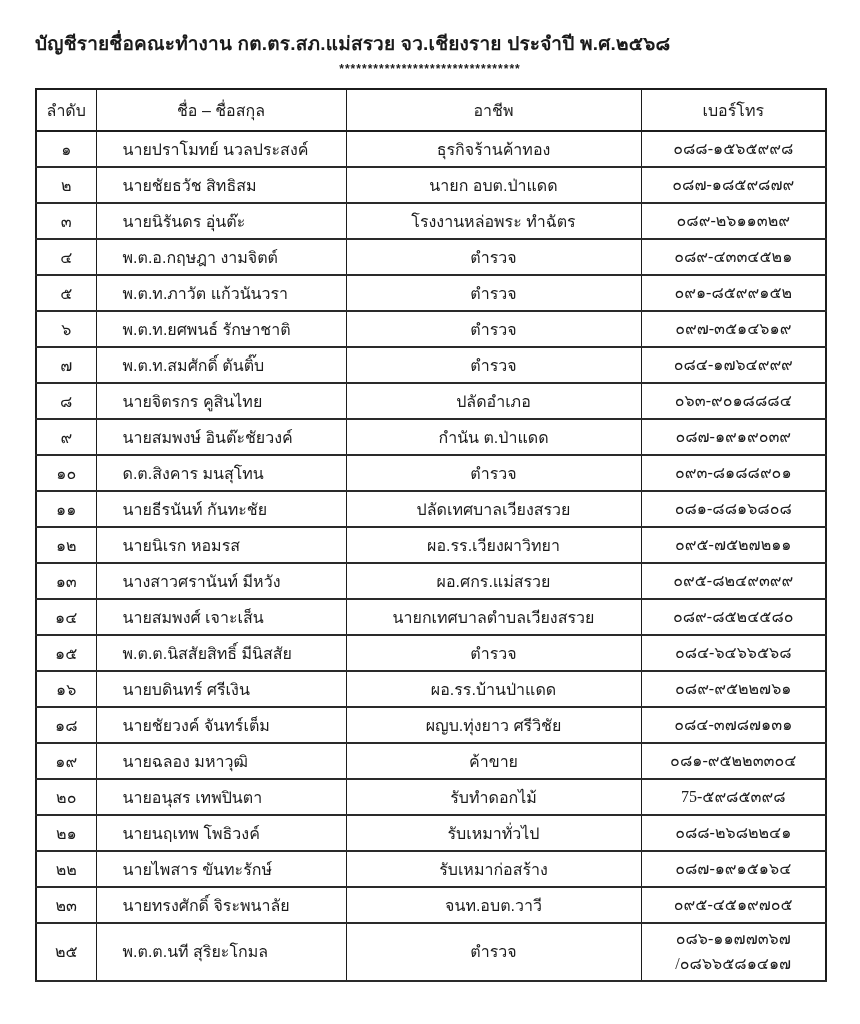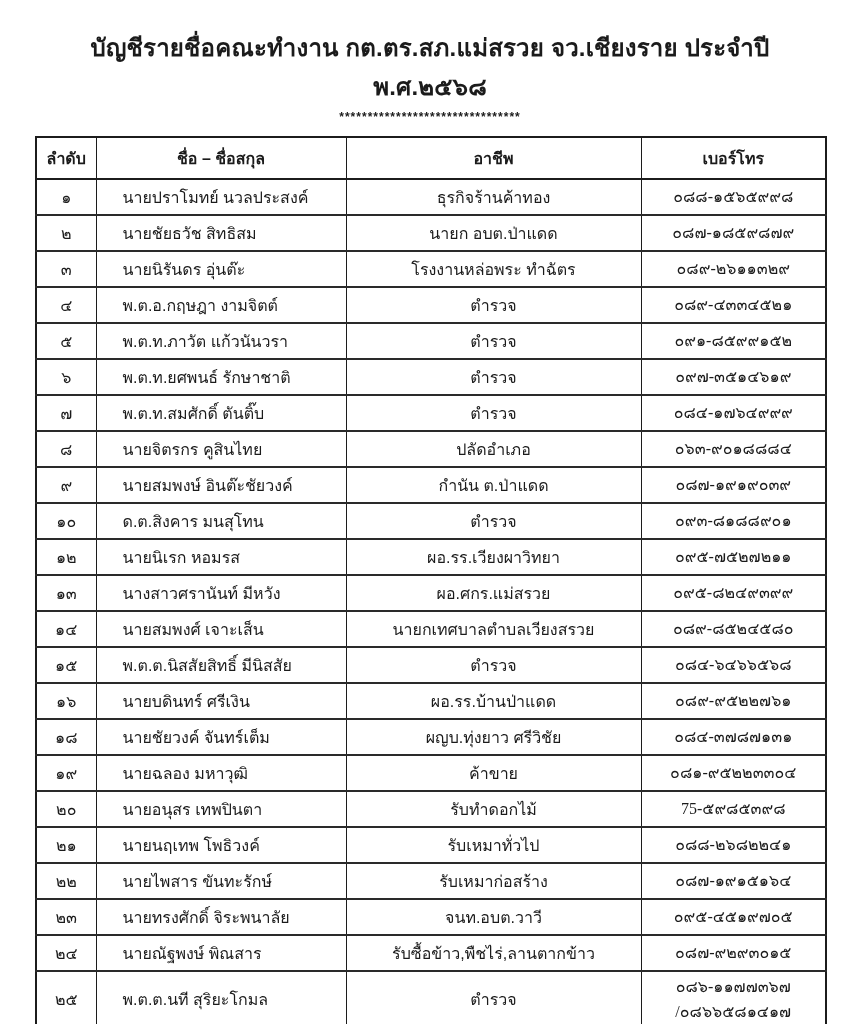--- a/index.html
+++ b/index.html
@@ -12,22 +12,21 @@
     font-family: "Liberation Sans", "DejaVu Sans", sans-serif;
     color: #1b1b1b;
   }
   .doc {
     width: 860px;
     min-height: 1024px;
     box-sizing: border-box;
     padding: 20px 35px 10px 35px;
   }
   .doc-title {
-    text-align: center;
-    font-size: 24px;
+    font-size: 19px;
     font-weight: 600;
     margin: 8px 0 4px 0;
     letter-spacing: 0.2px;
   }
   .doc-stars {
     text-align: center;
     font-size: 12px;
     font-weight: 700;
     letter-spacing: 1px;
     margin: 4px 0 12px 0;
@@ -40,21 +39,21 @@
   }
   col.c-no   { width: 60px; }
   col.c-name { width: 250px; }
   col.c-occ  { width: 295px; }
   col.c-phone{ width: 185px; }
   .roster th {
     border: 1.5px solid #1c1c1c;
     border-bottom: 2px solid #1c1c1c;
     height: 36px;
     font-size: 16px;
-    font-weight: 700;
+    font-weight: 400;
     text-align: center;
     padding: 2px 4px;
   }
   .roster td {
     border-left: 1.5px solid #1c1c1c;
     border-right: 1.5px solid #1c1c1c;
     border-top: 2px solid #2a2a2a;
     border-bottom: 2px solid #2a2a2a;
     height: 28px;
     font-size: 16px;
@@ -172,20 +171,28 @@
         </tr>
         <tr>
           <td class="col-no">๑๐</td>
           <td class="col-name">ด.ต.สิงคาร  มนสุโทน</td>
           <td class="col-occ">ตำรวจ</td>
           <td class="col-phone">
             <div>๐๙๓-๘๑๘๘๙๐๑</div>
           </td>
         </tr>
         <tr>
+          <td class="col-no">๑๑</td>
+          <td class="col-name">นายธีรนันท์  กันทะชัย</td>
+          <td class="col-occ">ปลัดเทศบาลเวียงสรวย</td>
+          <td class="col-phone">
+            <div>๐๘๑-๘๘๑๖๘๐๘</div>
+          </td>
+        </tr>
+        <tr>
           <td class="col-no">๑๒</td>
           <td class="col-name">นายนิเรก  หอมรส</td>
           <td class="col-occ">ผอ.รร.เวียงผาวิทยา</td>
           <td class="col-phone">
             <div>๐๙๕-๗๕๒๗๒๑๑</div>
           </td>
         </tr>
         <tr>
           <td class="col-no">๑๓</td>
           <td class="col-name">นางสาวศรานันท์  มีหวัง</td>
@@ -257,28 +264,20 @@
           <td class="col-phone">
             <div>๐๘๗-๑๙๑๕๑๖๔</div>
           </td>
         </tr>
         <tr>
           <td class="col-no">๒๓</td>
           <td class="col-name">นายทรงศักดิ์  จิระพนาลัย</td>
           <td class="col-occ">จนท.อบต.วาวี</td>
           <td class="col-phone">
             <div>๐๙๕-๔๕๑๙๗๐๕</div>
-          </td>
-        </tr>
-        <tr>
-          <td class="col-no">๒๔</td>
-          <td class="col-name">นายณัฐพงษ์  พิณสาร</td>
-          <td class="col-occ">รับซื้อข้าว,พืชไร่,ลานตากข้าว</td>
-          <td class="col-phone">
-            <div>๐๘๗-๙๒๙๓๐๑๕</div>
           </td>
         </tr>
         <tr>
           <td class="col-no">๒๕</td>
           <td class="col-name">พ.ต.ต.นที  สุริยะโกมล</td>
           <td class="col-occ">ตำรวจ</td>
           <td class="col-phone">
             <div>๐๘๖-๑๑๗๗๓๖๗</div>
             <div>/๐๘๖๖๕๘๑๔๑๗</div>
           </td>

